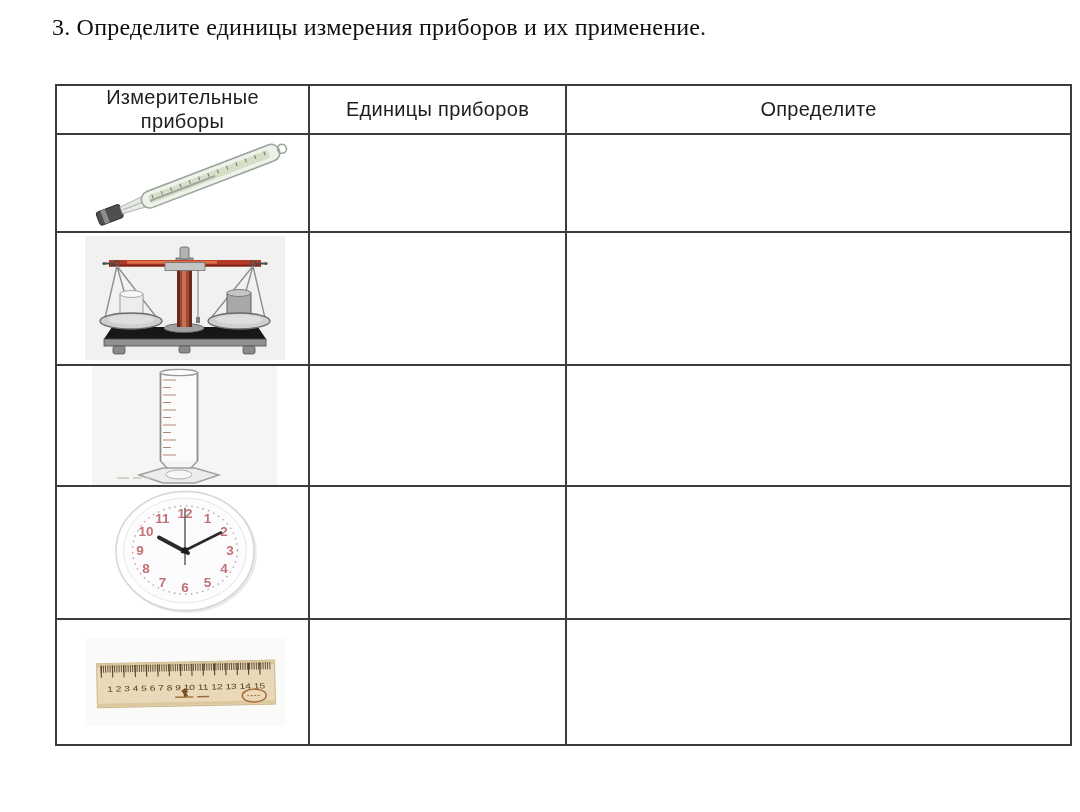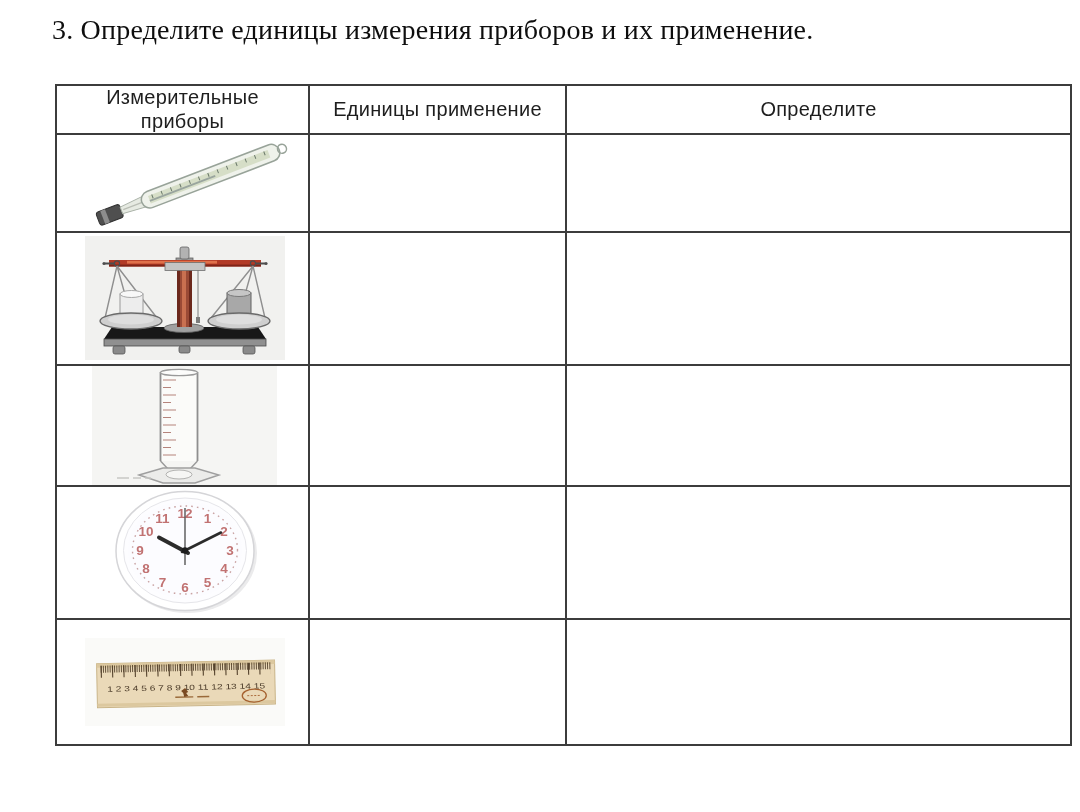--- a/index.html
+++ b/index.html
@@ -1,20 +1,20 @@
 <!DOCTYPE html>
 <html><head>
 <meta charset="utf-8">
 <style>
   * { box-sizing: border-box; margin: 0; padding: 0; }
   html,body { background:#ffffff; }
   .page { position:relative; width:1080px; height:812px; background:#ffffff; overflow:hidden;
           font-family:"Liberation Sans", sans-serif; }
   .title { position:absolute; left:52px; top:14px; white-space:nowrap;
-           font-family:"Liberation Serif", serif; font-size:28px; color:#0e0e0e; letter-spacing:0.2px; }
+           font-family:"Liberation Serif", serif; font-size:24px; color:#0e0e0e; letter-spacing:0.2px; }
   .tbl { position:absolute; left:55px; top:84px;
          display:grid; grid-template-columns:253px 257px 503px;
          grid-template-rows:49px 98px 133px 121px 133px 124px;
          border:2px solid #3c3c3c; background:#a16207; }
   .cell { position:relative; border-right:2px solid #3c3c3c; border-bottom:2px solid #3c3c3c;
           background:#fff; overflow:hidden; }
   .cell:nth-child(3n) { border-right:none; }
   .cell:nth-child(n+16) { border-bottom:none; }
   .th { display:flex; align-items:center; justify-content:center; text-align:center;
         font-size:20px; color:#1e1e1e; letter-spacing:0.3px; line-height:1.18; }
@@ -28,21 +28,21 @@
 <div class="page">
 
   <div class="title">3. Определите единицы измерения приборов и их применение.</div>
 
   <div class="tbl">
 
     <div class="cell th">
       <span class="wrap2">Измерительные приборы</span>
     </div>
     <div class="cell th">
-      <span>Единицы применение</span>
+      <span>Единицы приборов</span>
     </div>
     <div class="cell th">
       <span>Определите</span>
     </div>
 
     <div class="cell img-cell">
       <svg viewBox="0 0 251 96" aria-hidden="true">
         <g transform="translate(42,84) rotate(-21)">
           <rect x="-1" y="-7" width="25" height="14" rx="3" fill="#4f4f4f" stroke="#2f2f2f" stroke-width="1"></rect>
           <rect x="4" y="-7" width="5" height="14" fill="#8d8d8d"></rect>

